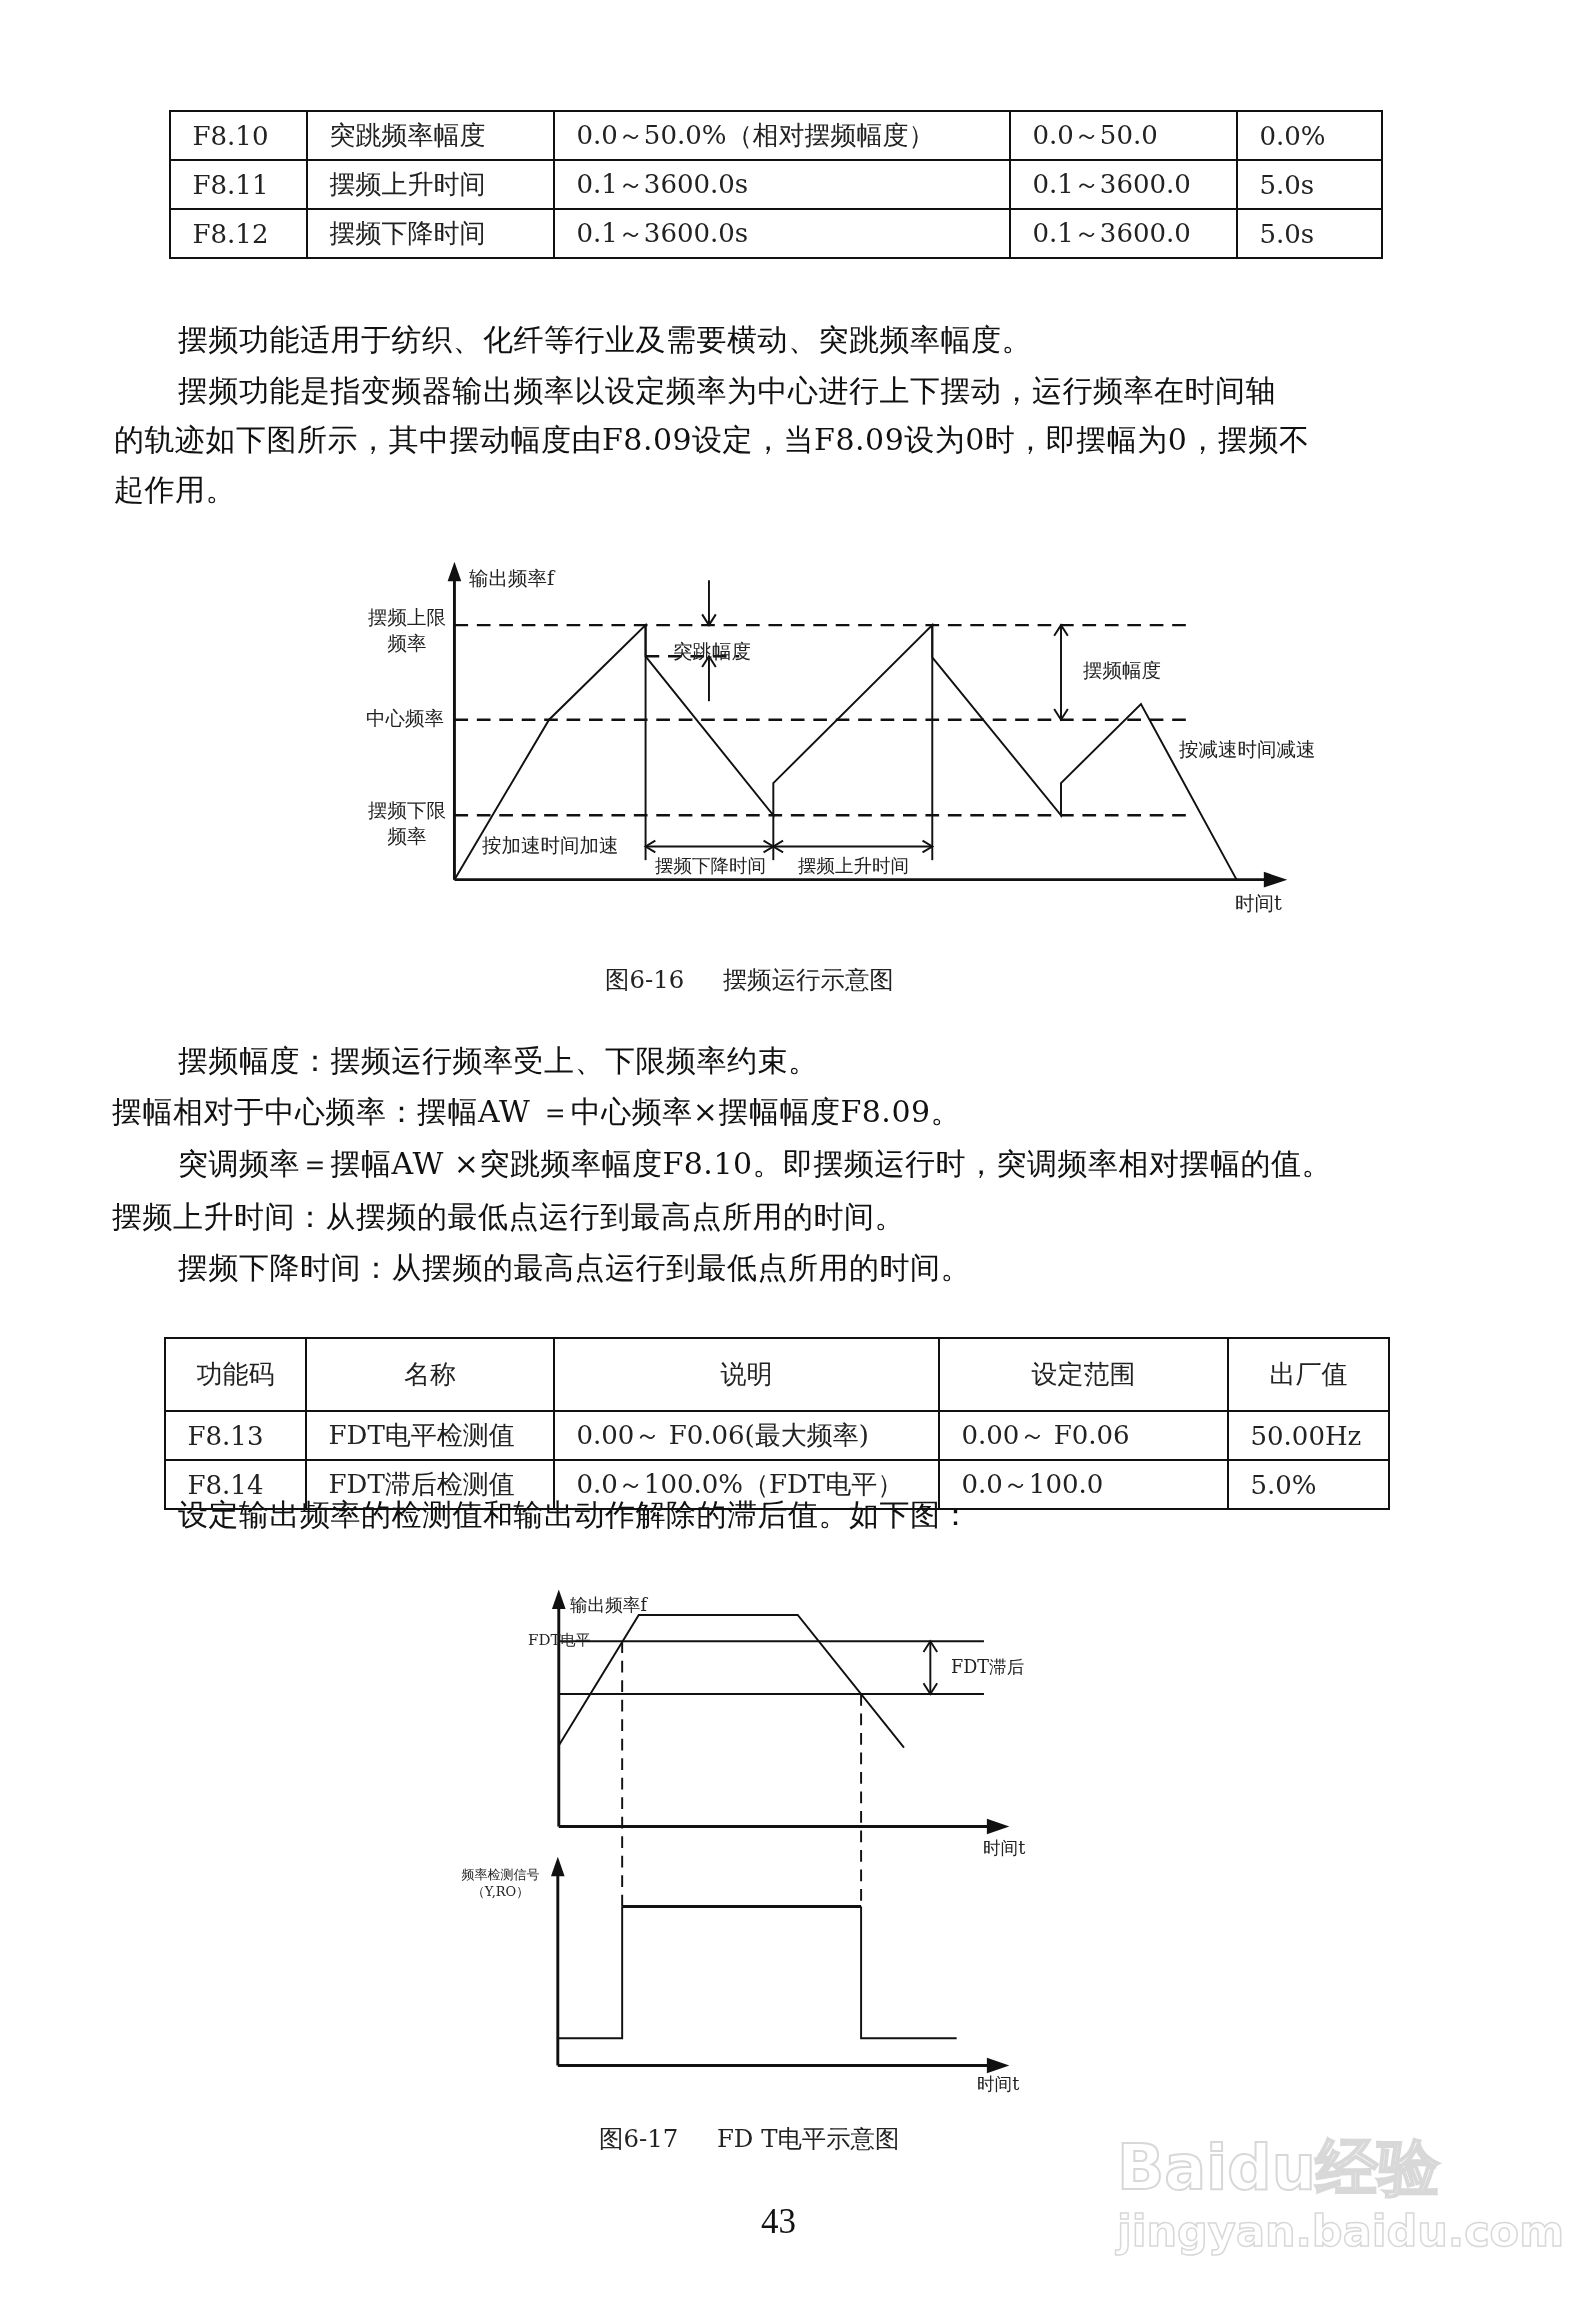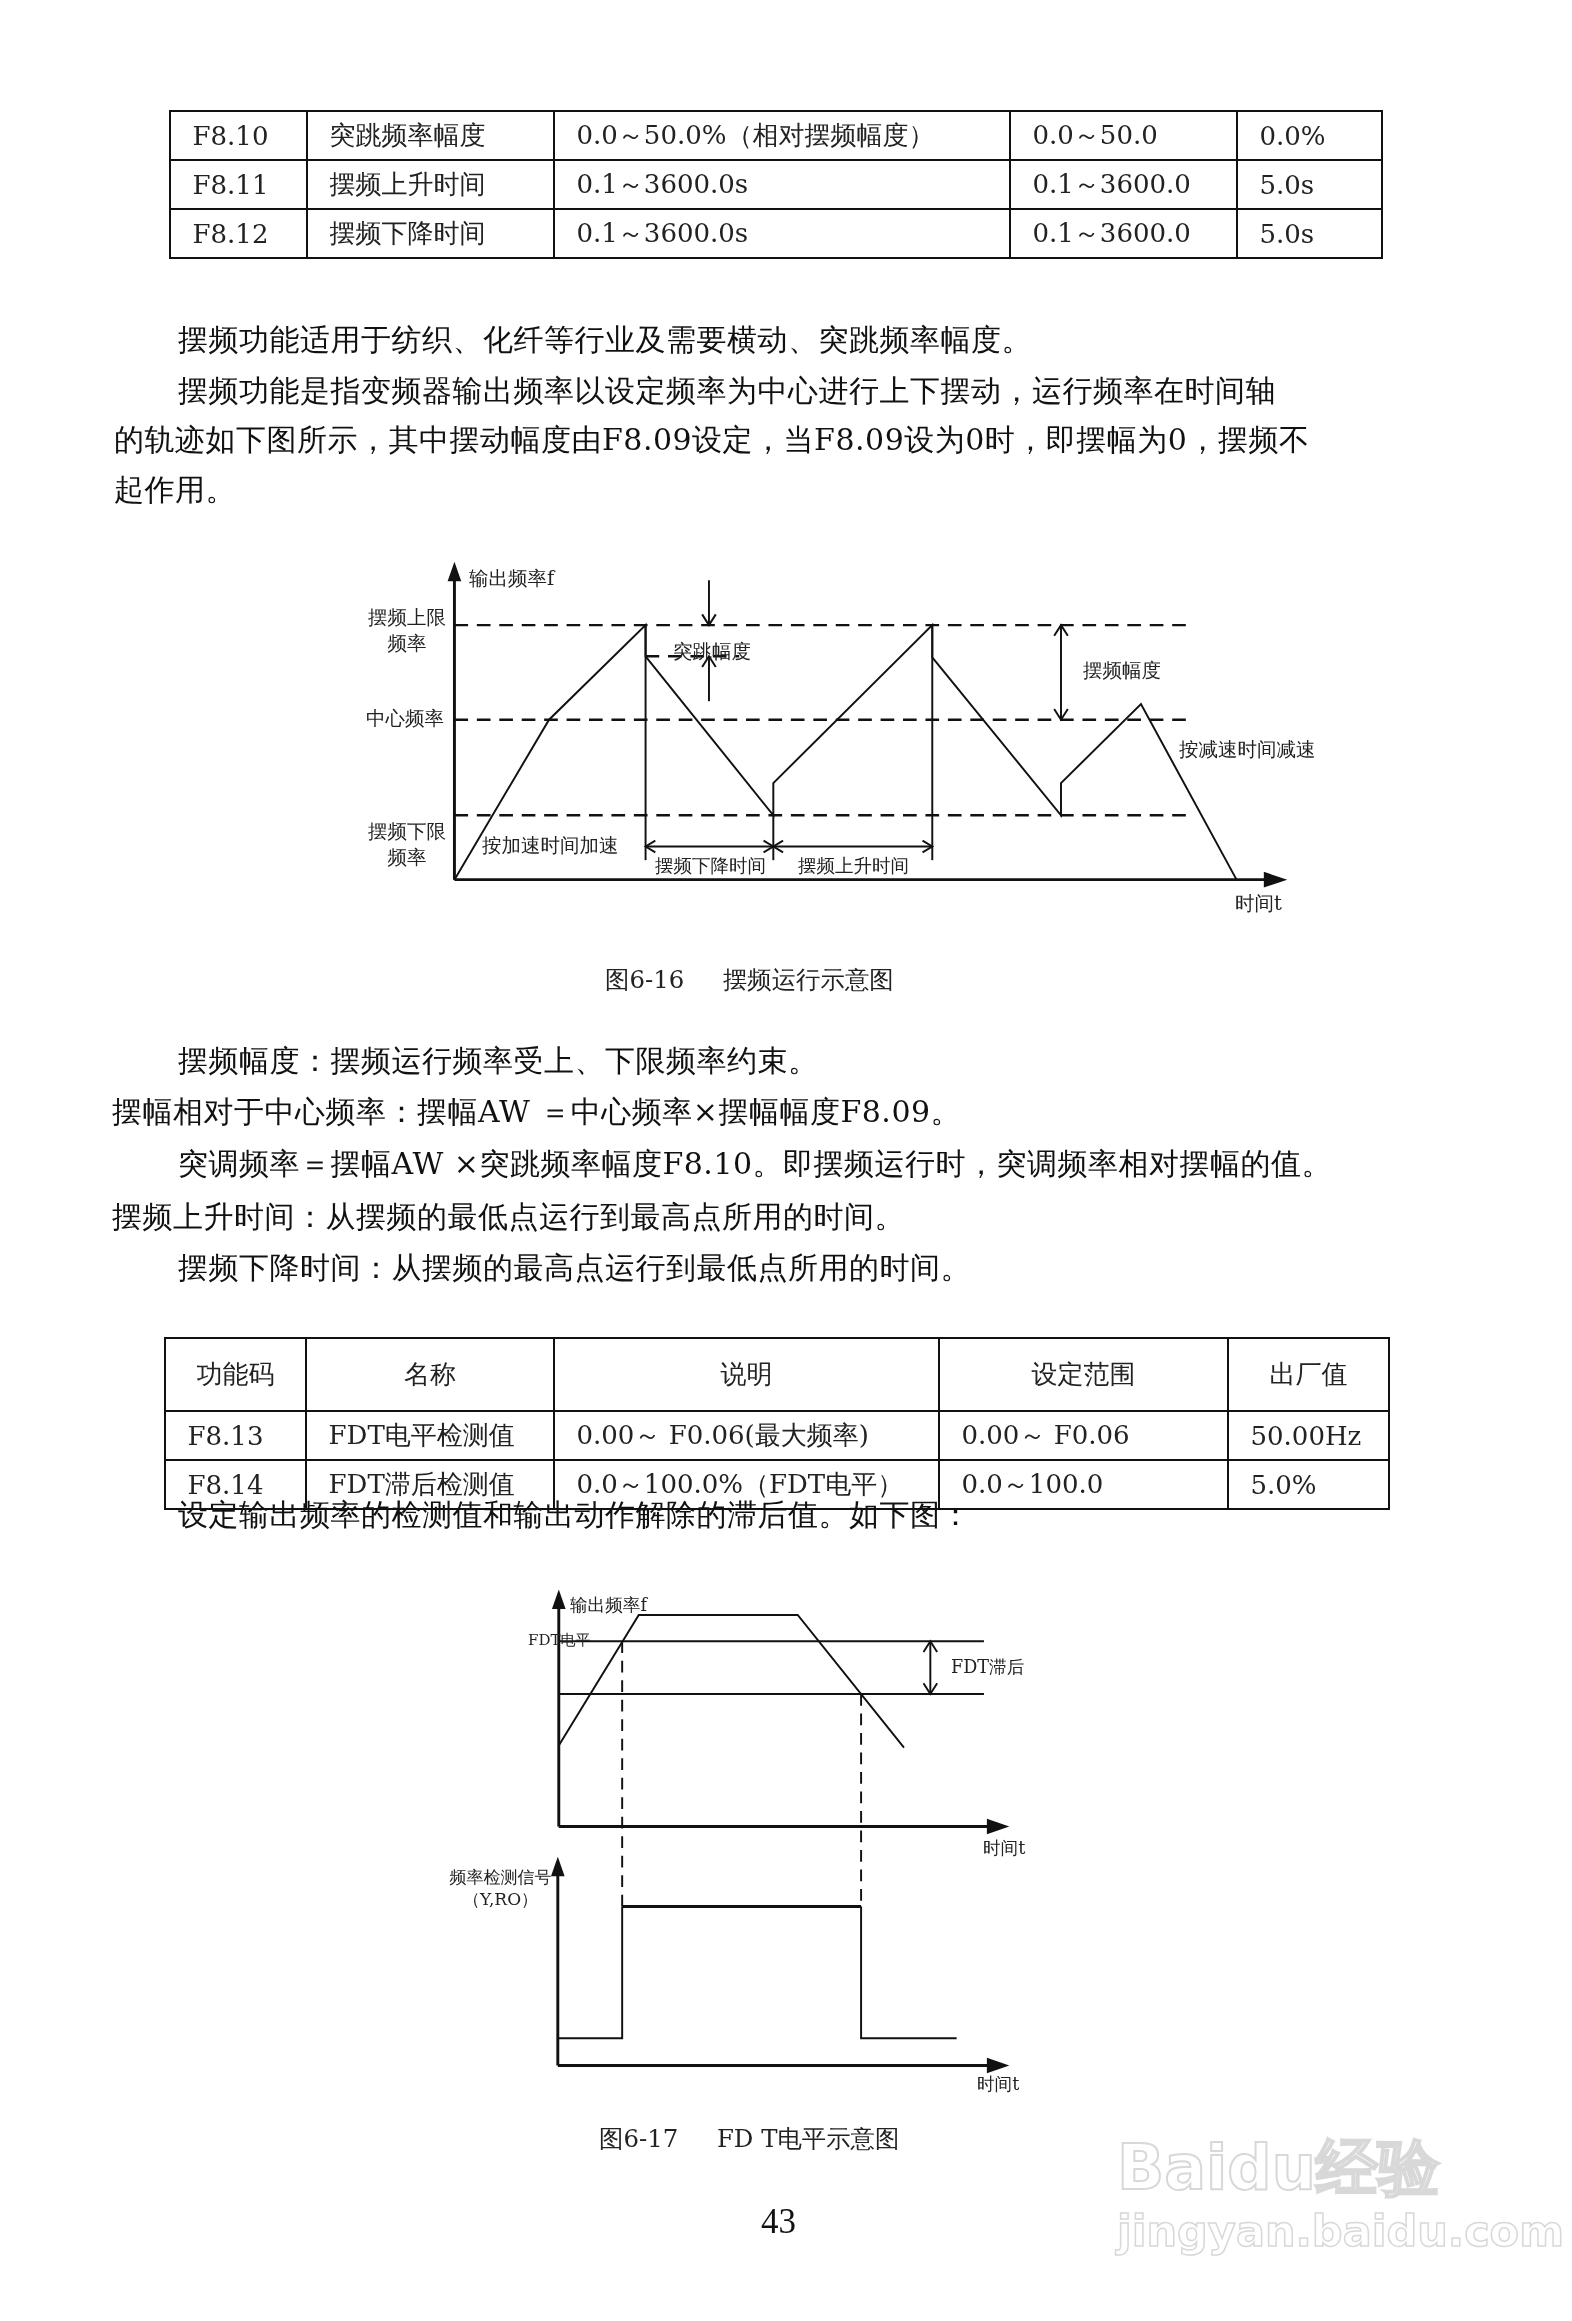--- a/index.html
+++ b/index.html
@@ -98,21 +98,21 @@
   <polyline fill="none" stroke="#111" stroke-width="2" points="1081,652 1088,641 1095,652"></polyline>
   <polyline fill="none" stroke="#111" stroke-width="2" points="1081,727 1088,738 1095,727"></polyline>
 </svg>
 
 <div class="dlabel" style="left:469px; top:568px;">输出频率f</div>
 <div class="dlabel" style="left:358px; top:607px; text-align:center; width:98px;">
   <div>摆频上限</div>
   <div style="margin-top:4.9px;">频率</div>
 </div>
 <div class="dlabel" style="left:366px; top:708px;">中心频率</div>
-<div class="dlabel" style="left:358px; top:800px; text-align:center; width:98px;margin-top:21px;">
+<div class="dlabel" style="left:358px; top:800px; text-align:center; width:98px;">
   <div>摆频下限</div>
   <div style="margin-top:4.9px;">频率</div>
 </div>
 <div class="dlabel" style="left:673px; top:641px;">突跳幅度</div>
 <div class="dlabel" style="left:1083px; top:660px;">摆频幅度</div>
 <div class="dlabel" style="left:482px; top:835px;">按加速时间加速</div>
 <div class="dlabel" style="left:1179px; top:739px;">按减速时间减速</div>
 <div class="dlabel" style="left:655px; top:856px; font-size:18.5px;">摆频下降时间</div>
 <div class="dlabel" style="left:798px; top:856px; font-size:18.5px;">摆频上升时间</div>
 <div class="dlabel" style="left:1235px; top:893px;">时间t</div>
@@ -188,21 +188,21 @@
 
   <polyline fill="none" stroke="#111" stroke-width="2" points="572,2090 638,2090 638,1955"></polyline>
   <line x1="638" y1="1955" x2="883" y2="1955" stroke="#111" stroke-width="3"></line>
   <polyline fill="none" stroke="#111" stroke-width="2" points="883,1955 883,2090 981,2090"></polyline>
 </svg>
 
 <div class="dlabel" style="left:570px; top:1596px; font-size:17.6px;">输出频率f</div>
 <div class="dlabel" style="left:488px; top:1632px; font-size:15px;margin-left:40px;">FDT电平</div>
 <div class="dlabel" style="left:951px; top:1658px; font-size:17.6px;">FDT滞后</div>
 <div class="dlabel" style="left:983px; top:1839px; font-size:17.6px;">时间t</div>
-<div class="dlabel" style="left:447px; top:1868px; font-size:17px; text-align:center; width:107px;">
+<div class="dlabel" style="left:447px; top:1868px; font-size:13px; text-align:center; width:107px;">
   <div>频率检测信号</div>
   <div style="margin-top:2.9px;">（Y,RO）</div>
 </div>
 <div class="dlabel" style="left:977px; top:2075px; font-size:17.6px;">时间t</div>
 
 <div class="caption" style="left:599px; top:2123px;">图6-17     FD T电平示意图</div>
 
 <div class="pagenum" style="left:761px; top:2202px;">43</div>
 
 <div class="wm" style="left:1117px; top:2126px; font-size:62px;">Baidu经验</div>

